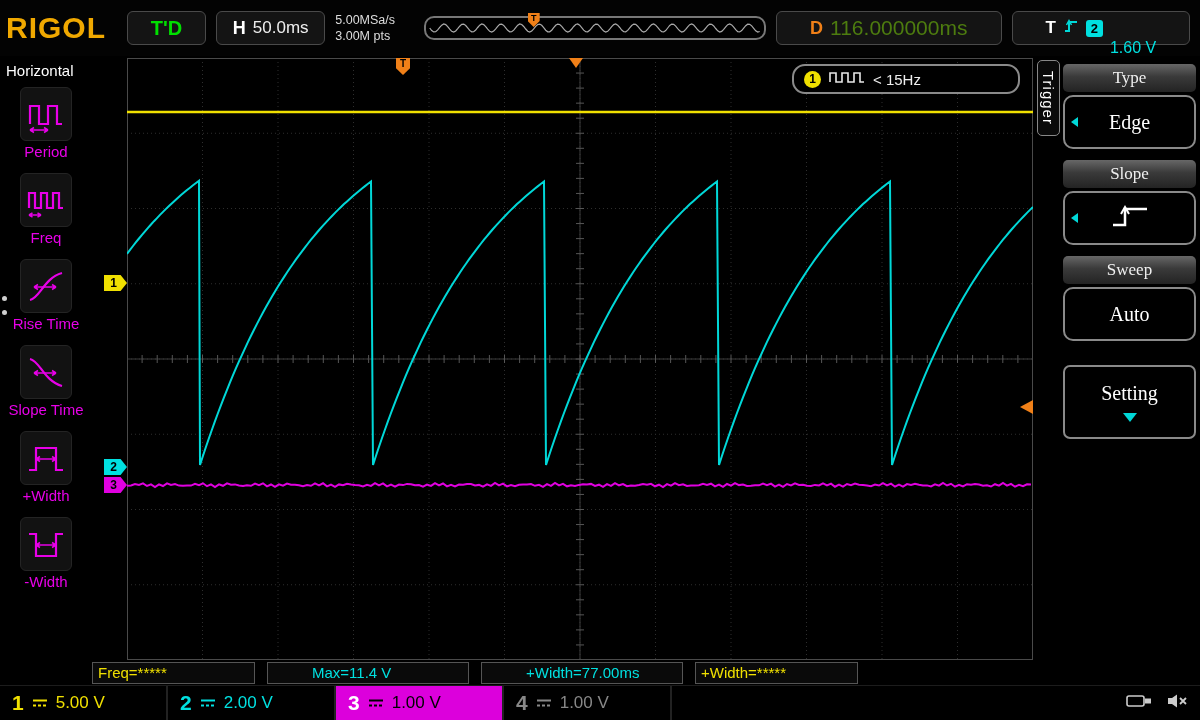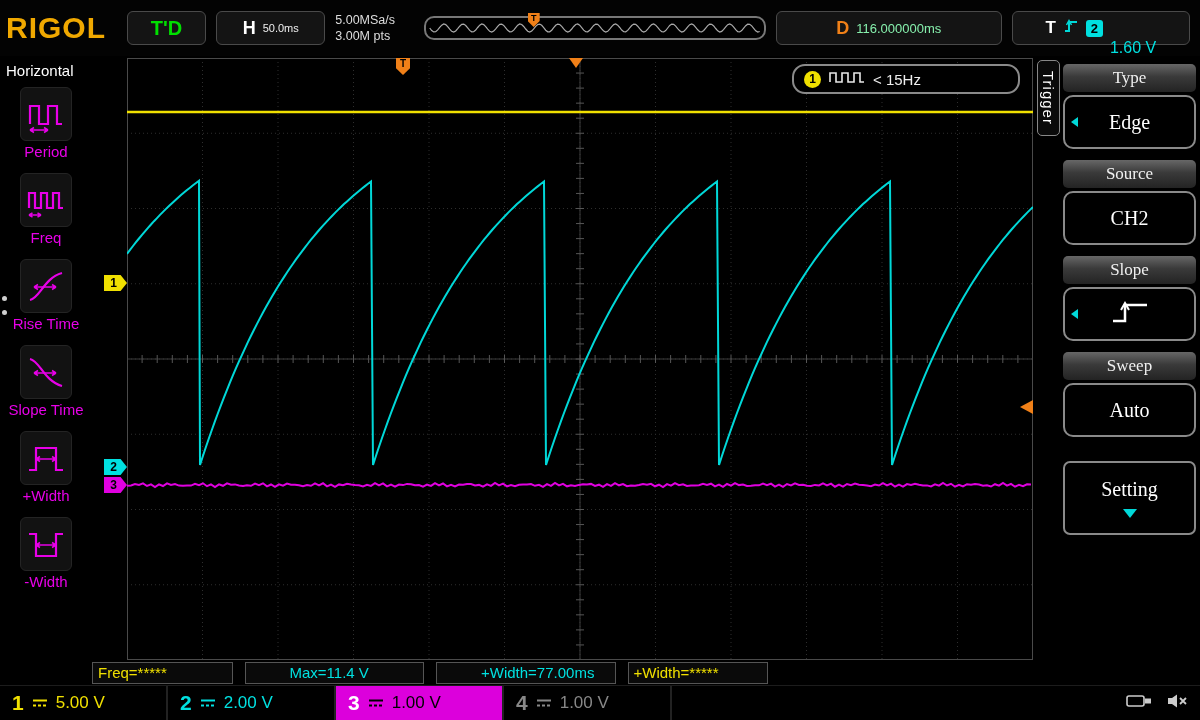--- a/index.html
+++ b/index.html
@@ -8,30 +8,30 @@
 
   
   .top-bar { display:flex; align-items:center; height:56px; padding:16px 6px; gap:10px; background:#030303; }
   .logo { color:#f0a800; font-weight:bold; font-size:30px; letter-spacing:1px; width:112px; }
   .tb-box { background:#141414; border:1px solid #4a4a4a; border-radius:6px; height:34px;
             display:flex; align-items:center; justify-content:center; gap:7px; padding:0 10px; }
   .td-box { width:80px; }
   .td-text { color:#00e000; font-weight:bold; font-size:20px; }
   .h-box { width:110px; }
   .h-label { color:#fff; font-weight:bold; font-size:18px; }
-  .h-val { color:#eee; font-size:11px; }
+  .h-val { color:#eee; font-size:17px; }
   .samp { width:80px; color:#ddd; font-size:12.5px; line-height:1.3; }
   .tb-strip { position:relative; width:345px; height:24px; border:2px solid #777; border-radius:10px; background:#000; }
   .tb-strip svg { width:100%; height:100%; display:block; }
   .strip-t { position:absolute; left:30%; top:-5px; width:12px; height:14px; background:#f08018; color:#000;
              font-size:9px; font-weight:bold; text-align:center; line-height:11px;
              clip-path:polygon(0 0,100% 0,100% 58%,50% 100%,0 58%); }
   .d-box { width:228px; }
   .d-label { color:#f08018; font-weight:bold; font-size:18px; }
-  .d-val { color:#86efac; font-size:13px; }
+  .d-val { color:#4d7c0f; font-size:21px; }
   .t-box { width:180px; margin-left:auto; margin-right:4px; }
   .t-label { color:#fff; font-weight:bold; font-size:17px; }
   .src-badge { background:#00e0e0; color:#000; font-size:13px; font-weight:bold; width:17px; height:17px;
                border-radius:3px; display:flex; align-items:center; justify-content:center; }
   .t-level { color:#00e0e0; font-size:16px;margin-top:40px; }
 
   
   .main-row { display:flex; height:629px; }
 
   
@@ -57,21 +57,21 @@
   .delay-tri { position:absolute; width:0; height:0; border-left:7px solid transparent;
                border-right:7px solid transparent; border-top:10px solid #f08018; z-index:3; }
   .level-arrow { position:absolute; width:0; height:0; border-top:7px solid transparent;
                  border-bottom:7px solid transparent; border-right:13px solid #f08018; z-index:3; }
   .counter-box { position:absolute; left:700px; top:8px; width:228px; height:30px; background:#000;
                  border:2px solid #8a8a8a; border-radius:13px; display:flex; align-items:center;
                  gap:8px; padding:0 10px; z-index:4; }
   .counter-ch { background:#f0e000; color:#000; width:17px; height:17px; border-radius:50%;
                 font-size:12px; font-weight:bold; display:flex; align-items:center; justify-content:center; }
   .counter-val { color:#eee; font-size:15px; }
-  .meas-bar { position:absolute; left:0; top:606px; width:676px; height:22px; display:flex; gap:12px; z-index:4; }
+  .meas-bar { position:absolute; left:0; top:606px; width:766px; height:22px; display:flex; gap:12px; z-index:4; }
   .meas-box { flex:1; background:#0a0a0a; border:1px solid #555; font-size:15px; line-height:20px;
               padding-left:5px; white-space:nowrap; overflow:hidden; }
   .m-yellow { color:#f0e000; }
   .m-cyan { color:#00e0e0;padding-left:44px; }
 
   
   .right-col { position:relative; width:165px; background:#000; }
   .trig-tab { position:absolute; left:2px; top:4px; writing-mode:vertical-rl; color:#fff; font-size:15px;
               border:1px solid #888; border-radius:5px; padding:10px 2px; background:#0a0a0a; letter-spacing:1px; }
   .menu { margin-left:28px; margin-right:4px; padding-top:8px; display:flex; flex-direction:column; gap:11px;font-family:Liberation Serif, serif; }
@@ -380,26 +380,20 @@
       <div class="menu">
 
         <div>
           <div class="menu-header">Type</div>
           <div class="menu-value">
             <span class="sel-arrow"></span>
             <span>Edge</span>
           </div>
         </div>
 
-        <div>
-          <div class="menu-header">Source</div>
-          <div class="menu-value">
-            <span>CH2</span>
-          </div>
-        </div>
 
         <div>
           <div class="menu-header">Slope</div>
           <div class="menu-value">
             <span class="sel-arrow"></span>
             <span>
               <svg width="44" height="28" viewBox="0 0 44 28" fill="none" stroke="#fff" stroke-width="2.5">
                 <path d="M5 23 H17 V7 H39"></path>
                   <path stroke-width="2" d="M13 12 L17 5 L21 12"></path>
               </svg>

